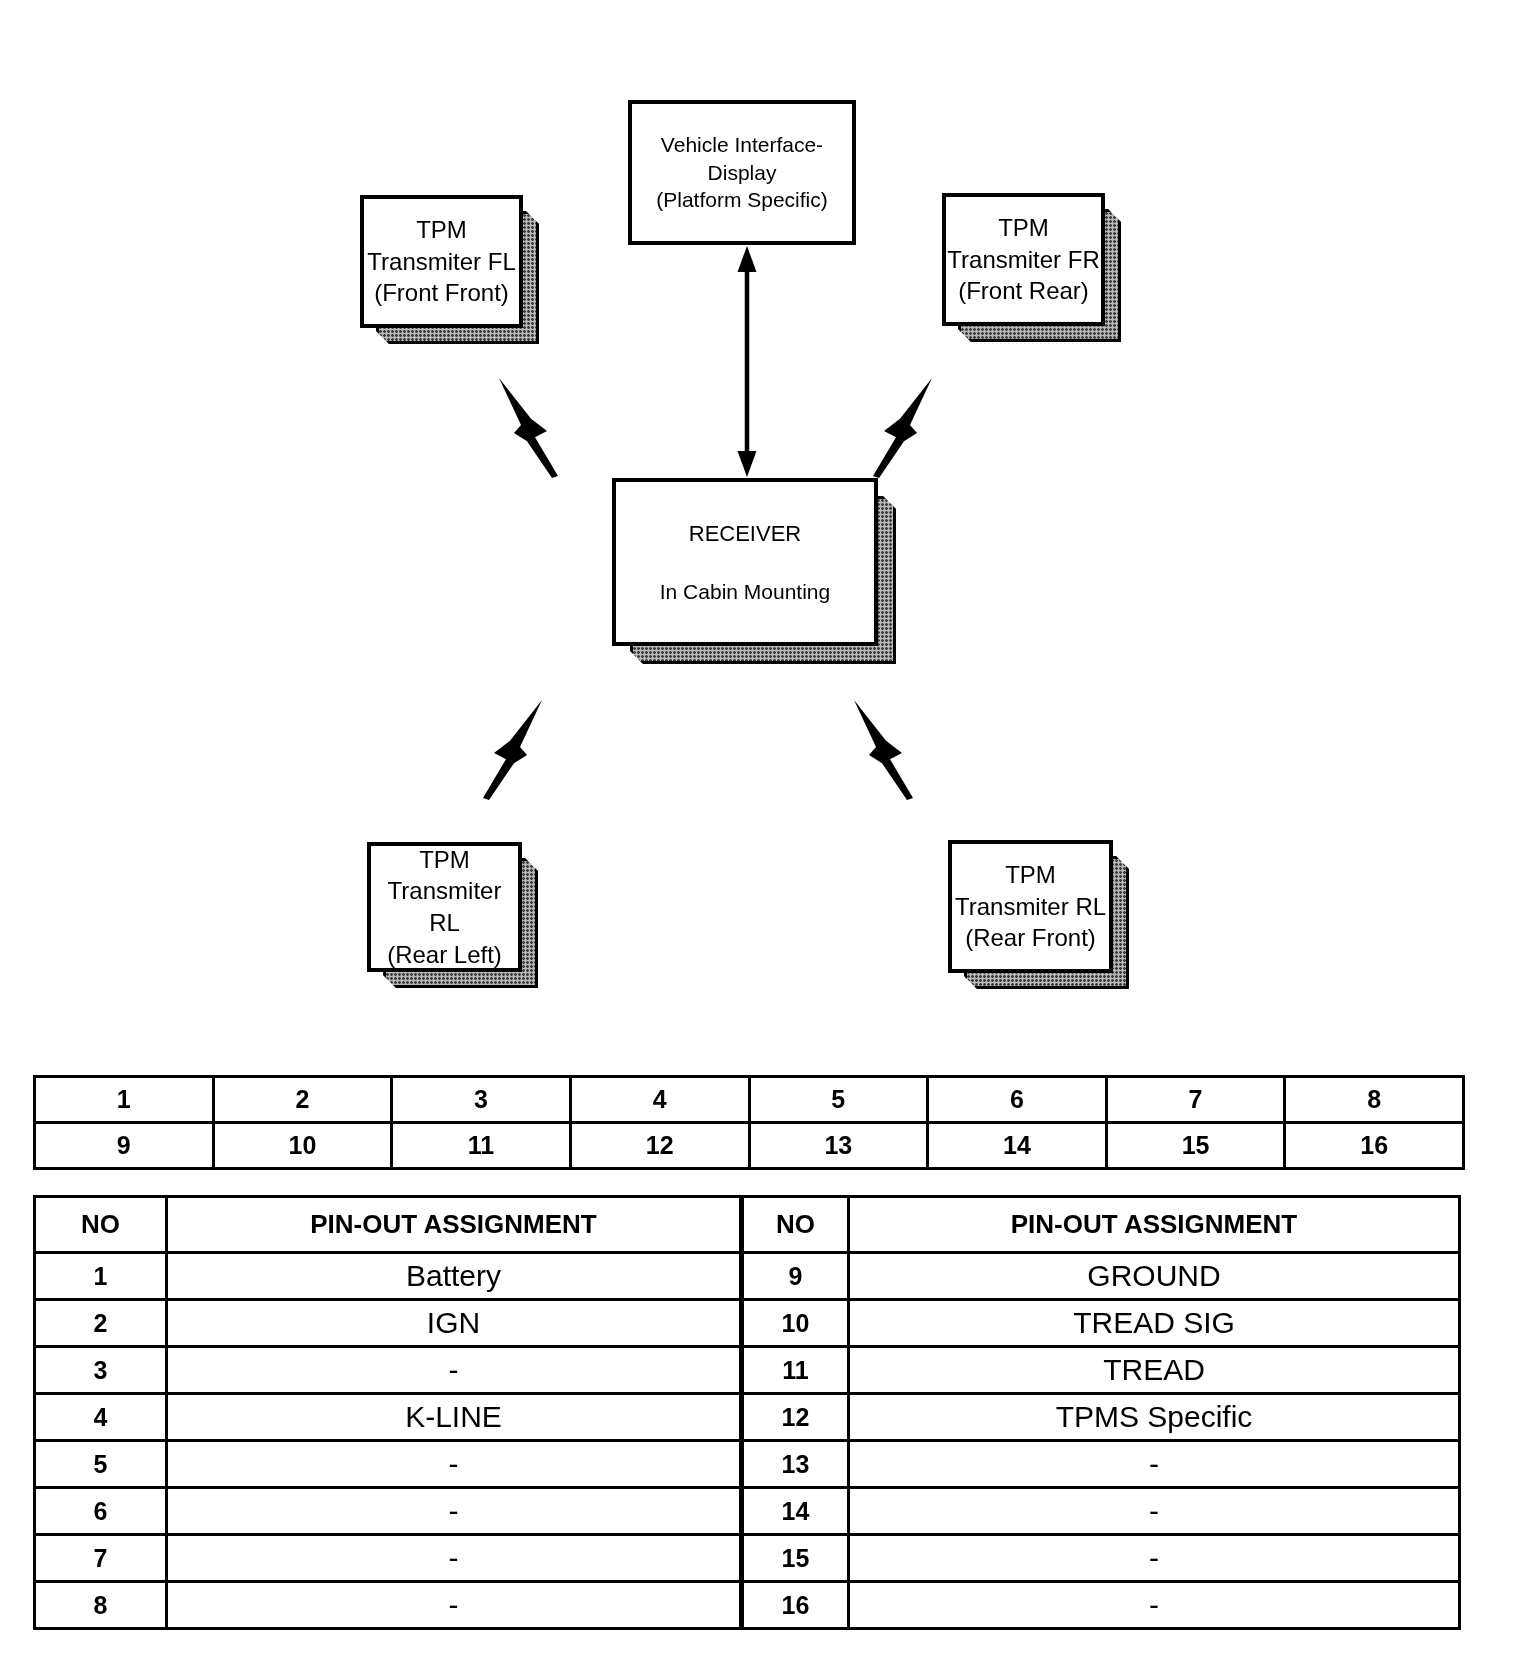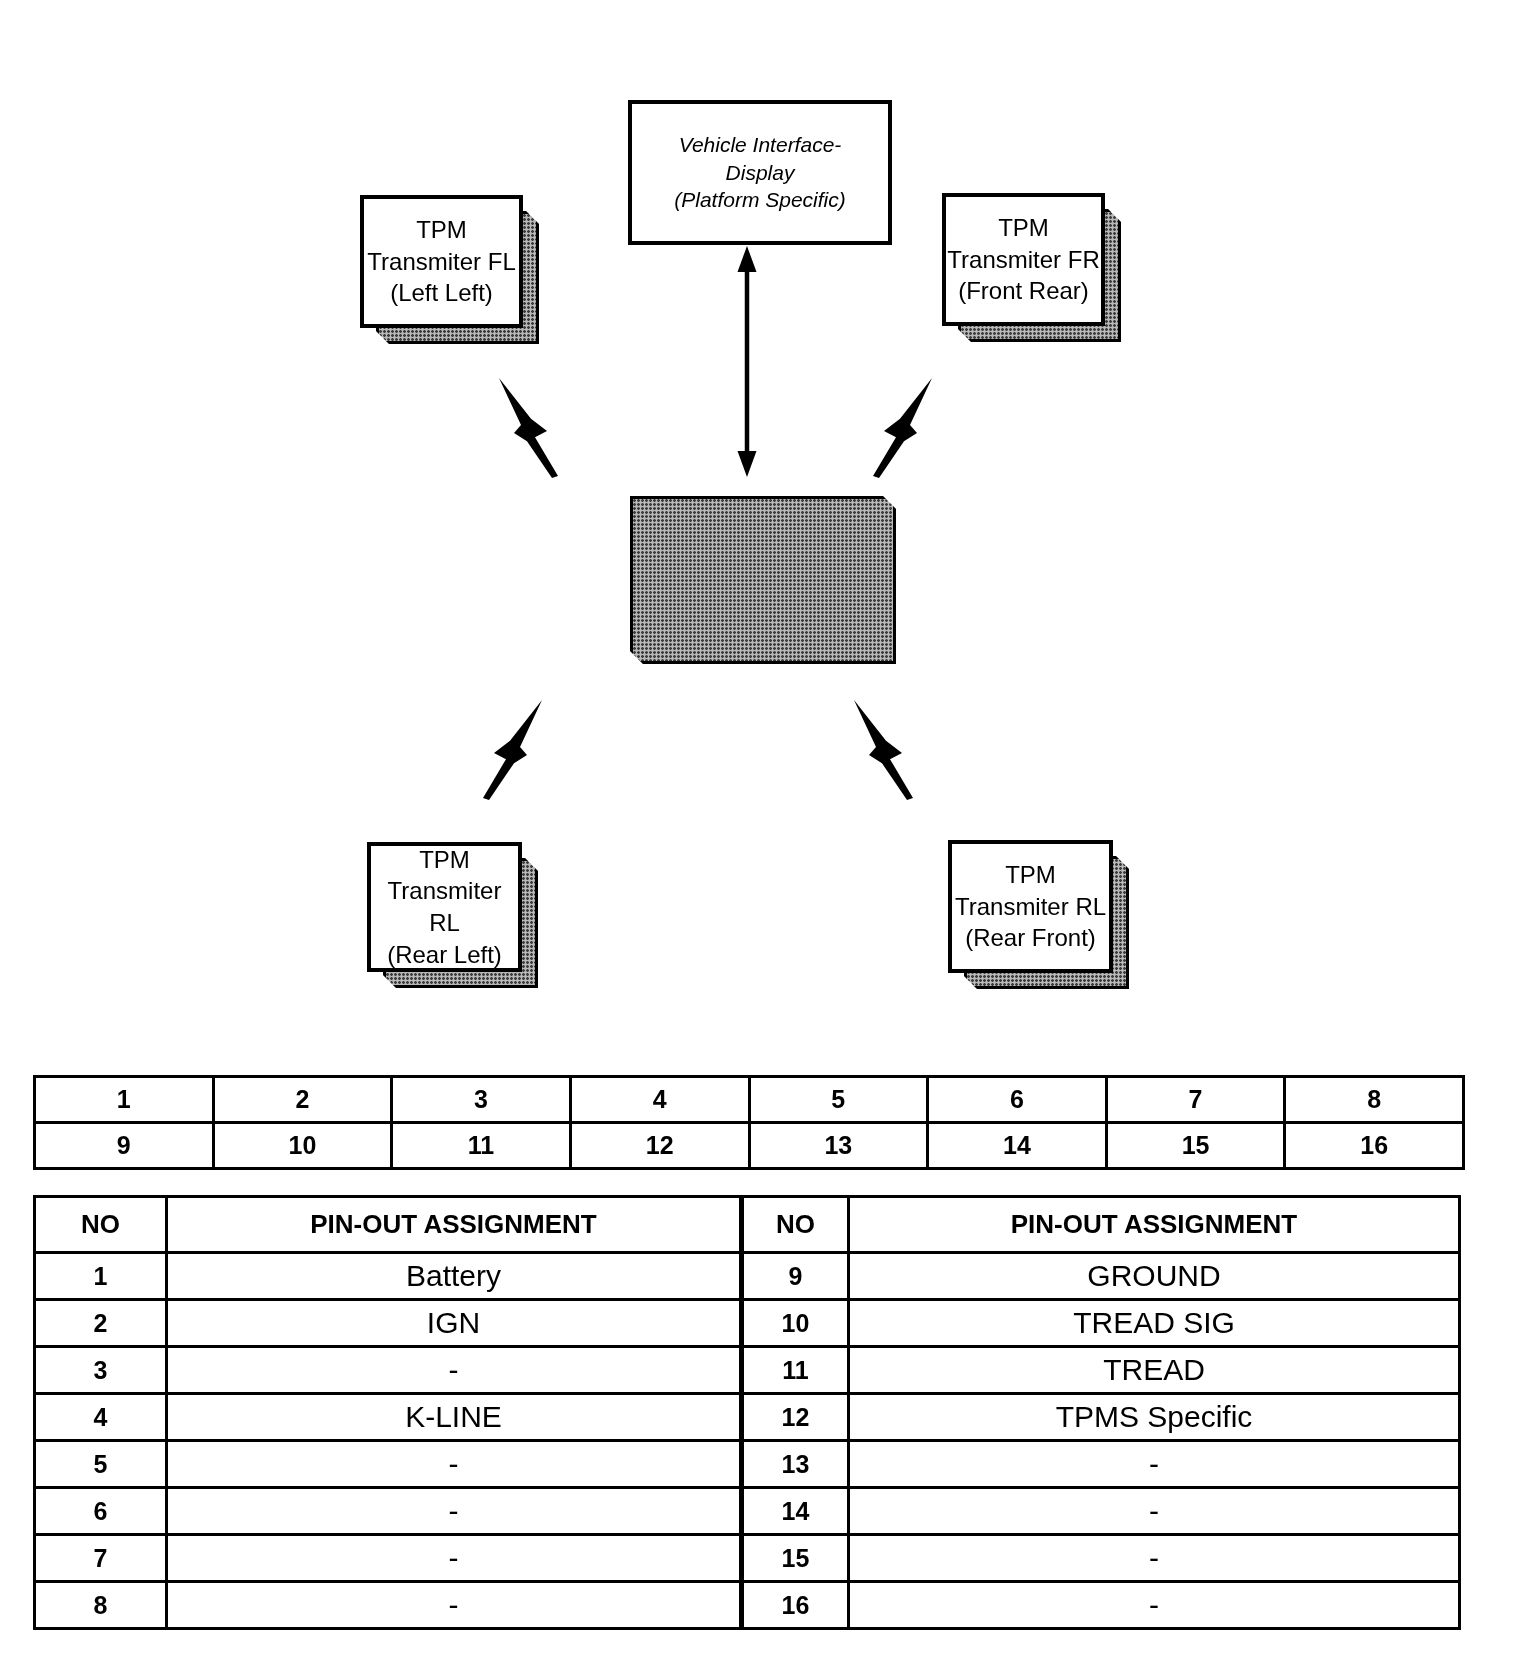--- a/index.html
+++ b/index.html
@@ -45,41 +45,45 @@
   .pinout td { border:3px solid #000; height:47px; text-align:center; font-size:30px; }
   .pinout .no { font-weight:bold; font-size:25px; }
   .pinout .mid { border-right-width:5px; }
 </style>
 </head>
 <body>
 
 <div class="page">
 
 
-  <div class="box vi-box" style="left:628px; top:100px; width:264px; height:145px;font-style:italic;">
+  <div class="box vi-box" style="left:628px; top:100px; width:228px; height:145px;">
     <div>Vehicle Interface-</div>
     <div>Display</div>
     <div>(Platform Specific)</div>
   </div>
 
   <div class="shadow" style="left:376px; top:211px; width:163px; height:133px;"></div>
   <div class="box" style="left:360px; top:195px; width:163px; height:133px;">
     <div>TPM</div>
     <div>Transmiter FL</div>
-    <div>(Left Left)</div>
+    <div>(Front Front)</div>
   </div>
 
   <div class="shadow" style="left:958px; top:209px; width:163px; height:133px;"></div>
   <div class="box" style="left:942px; top:193px; width:163px; height:133px;">
     <div>TPM</div>
     <div>Transmiter FR</div>
     <div>(Front Rear)</div>
   </div>
 
   <div class="shadow" style="left:630px; top:496px; width:266px; height:168px;"></div>
+  <div class="box receiver-box" style="left:612px; top:478px; width:266px; height:168px;">
+    <div>RECEIVER</div>
+    <div class="sub">In Cabin Mounting</div>
+  </div>
 
   <div class="shadow" style="left:383px; top:858px; width:155px; height:130px;"></div>
   <div class="box" style="left:367px; top:842px; width:155px; height:130px;">
     <div>TPM</div>
     <div>Transmiter RL</div>
     <div>(Rear Left)</div>
   </div>
 
   <div class="shadow" style="left:964px; top:856px; width:165px; height:133px;"></div>
   <div class="box" style="left:948px; top:840px; width:165px; height:133px;">

